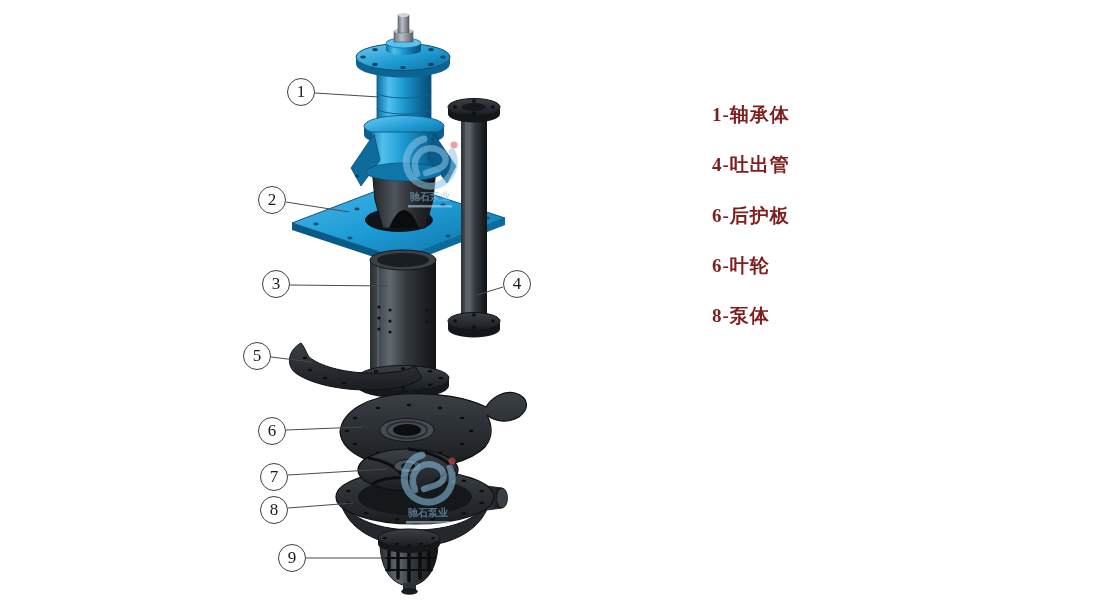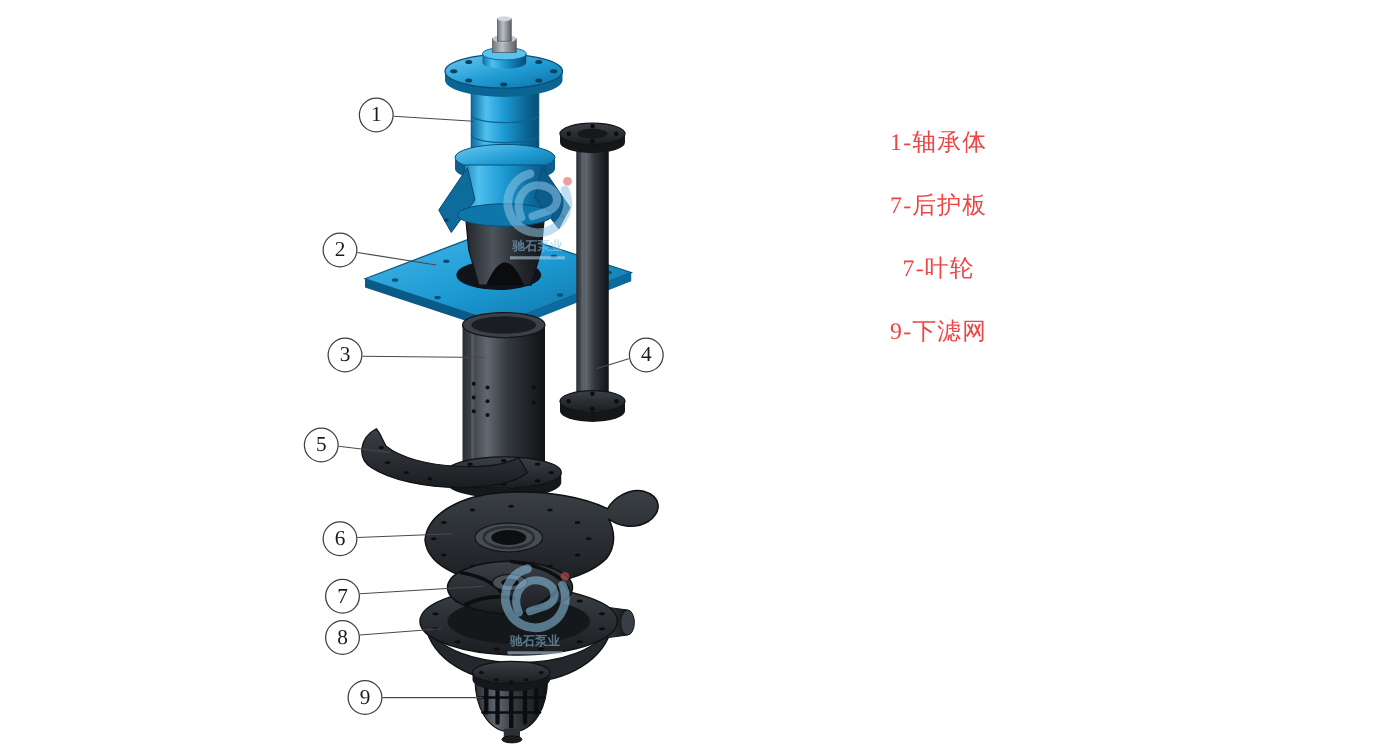--- a/index.html
+++ b/index.html
@@ -7,22 +7,22 @@
   .stage { position:relative; width:1100px; height:600px; background:#ffffff; overflow:hidden; }
   .stage svg { position:absolute; left:0; top:0; }
   .callout {
     position:absolute; width:28px; height:28px;
     border:1.6px solid #3f3f3f; border-radius:50%;
     background:#ffffff; display:flex; align-items:center; justify-content:center;
     font-size:17px; color:#1a1a1a; z-index:5;
   }
   .legend { position:absolute; left:712px; top:105px; z-index:4; }
   .legend-item {
-    height:50.3px; line-height:19px; font-size:19px; font-weight:normal;
-    color:#ef4444; letter-spacing:1px; white-space:nowrap;text-align:center;
+    height:50.3px; line-height:19px; font-size:19px; font-weight:bold;
+    color:#7f1d1d; letter-spacing:1px; white-space:nowrap;
   }
 </style>
 </head>
 <body>
 
 <div class="stage">
 
 <svg width="1100" height="600" viewBox="0 0 1100 600">
   <defs>
     <linearGradient id="gBlueCyl" x1="0" y1="0" x2="1" y2="0">
@@ -307,18 +307,19 @@
     </div>
 <div class="callout" style="left:260px;top:496px">
       <span>8</span>
     </div>
 <div class="callout" style="left:278px;top:544px">
       <span>9</span>
     </div>
 
 <div class="legend">
   <div class="legend-item">1-轴承体</div>
-  <div class="legend-item">7-后护板</div>
-  <div class="legend-item">7-叶轮</div>
-  <div class="legend-item">9-下滤网</div>
+  <div class="legend-item">4-吐出管</div>
+  <div class="legend-item">6-后护板</div>
+  <div class="legend-item">6-叶轮</div>
+  <div class="legend-item">8-泵体</div>
 </div>
 
 </div>
 
 </body></html>

